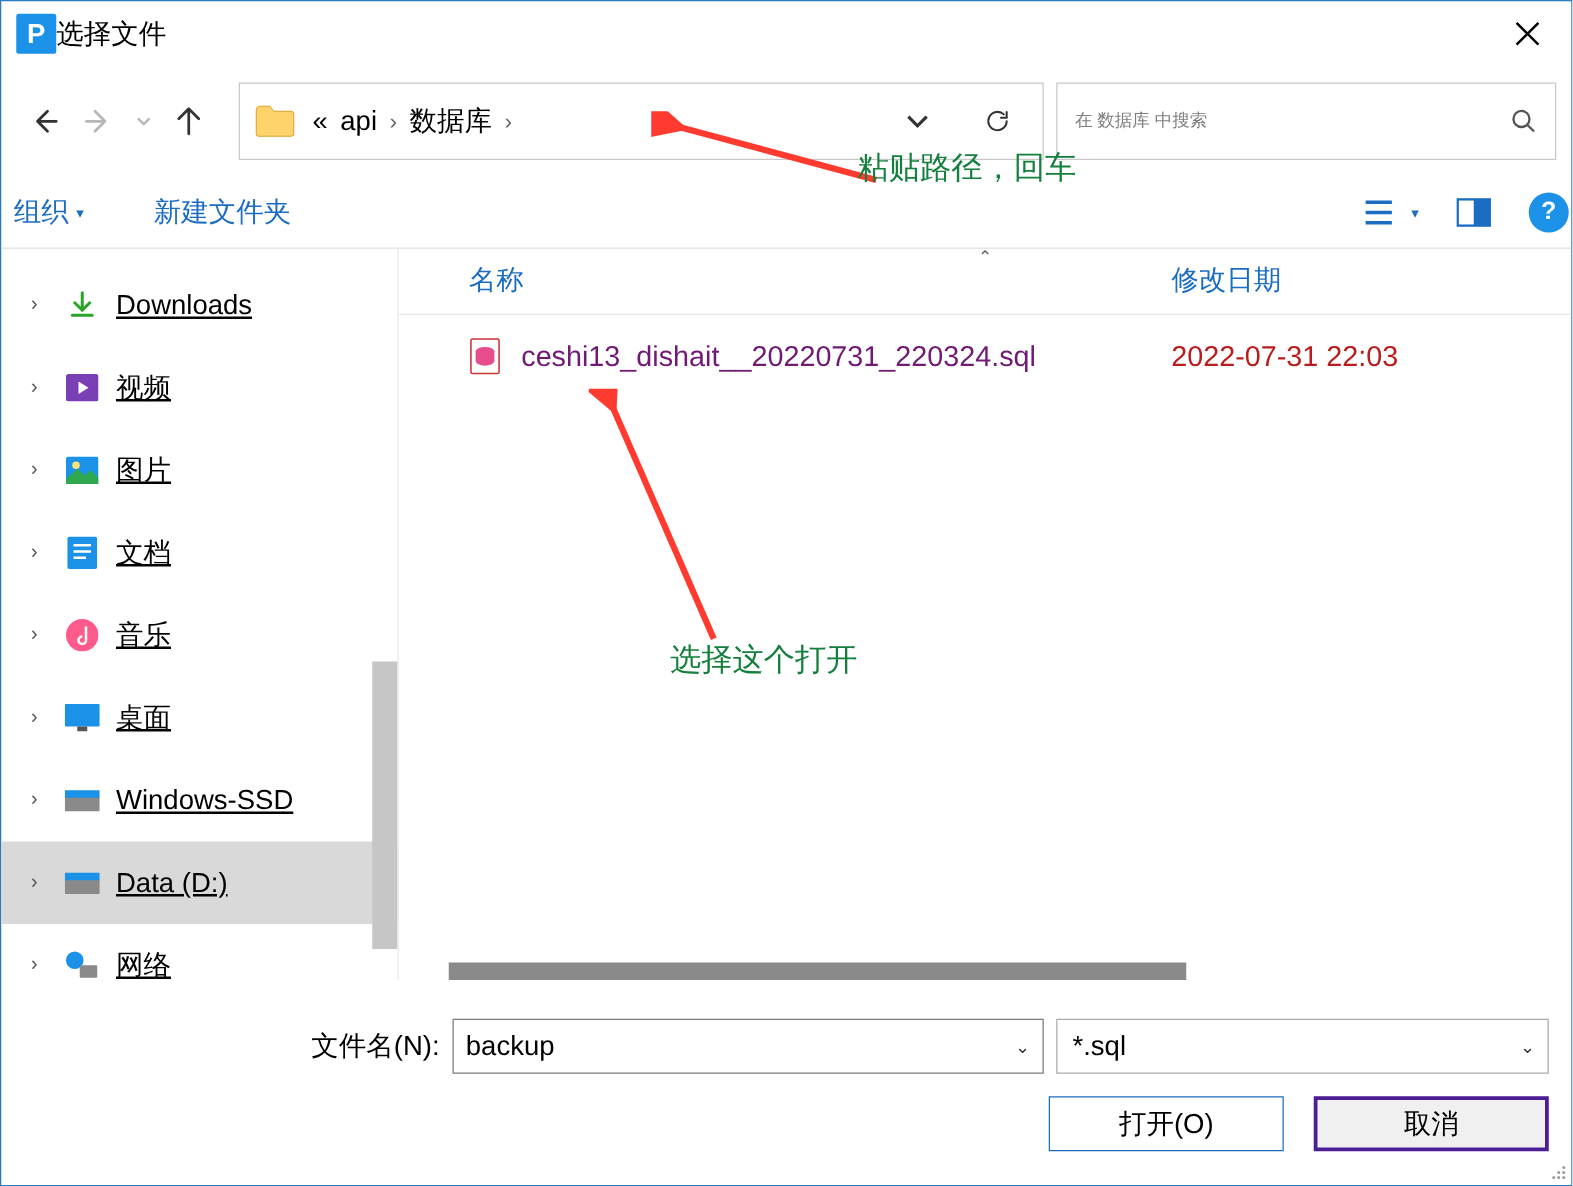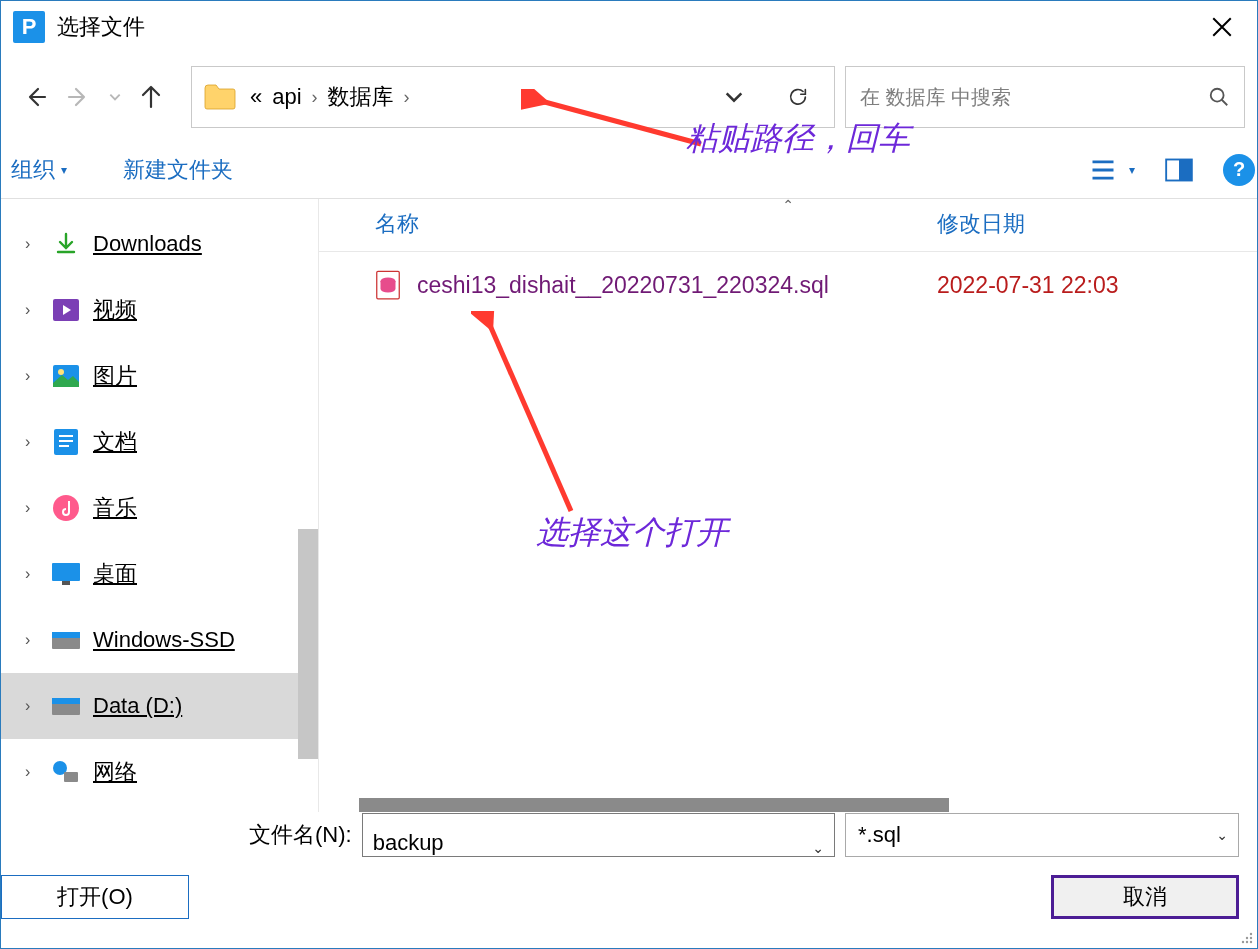--- a/index.html
+++ b/index.html
@@ -2,21 +2,21 @@
 <html><head>
 <meta charset="utf-8">
 <style>
   * { box-sizing: border-box; margin: 0; padding: 0; font-family: "Microsoft YaHei", "Segoe UI", sans-serif; }
   body { background: #fff; width: 1258px; height: 949px; overflow: hidden; position: relative; }
   .window { width: 1258px; height: 949px; border: 1px solid #2a7bbd; background: #fff; display: flex; flex-direction: column; position: relative; }
 
   
   .titlebar { height: 52px; display: flex; align-items: center; padding: 0 8px; }
   .app-icon { width: 32px; height: 32px; background: #1b91e8; color: #fff; font-weight: bold; display: flex; align-items: center; justify-content: center; font-size: 22px; border-radius: 2px; margin-left: 4px; }
-  .title-text { font-size: 22px; margin-left: 12px; color: #000; }
+  .title-text { font-size: 22px; margin-left: 0; color: #000; }
   .title-close { margin-left: auto; width: 54px; height: 40px; display: flex; align-items: center; justify-content: center; font-size: 24px; cursor: pointer; }
   .title-close svg { width: 20px; height: 20px; }
 
   
   .navbar { height: 88px; display: flex; align-items: center; padding: 0 12px; gap: 0; }
   .nav-btn { width: 44px; height: 44px; display: flex; align-items: center; justify-content: center; cursor: pointer; }
   .nav-btn svg { width: 24px; height: 24px; }
   .nav-btn.dim svg { opacity: 0.35; }
   .nav-chevron { width: 28px; }
   .nav-chevron svg { width: 14px; height: 14px; }
@@ -24,21 +24,21 @@
   .address-bar { flex: 1; margin-left: 18px; height: 62px; border: 1px solid #c9c9c9; display: flex; align-items: center; padding: 0 4px 0 6px; gap: 0; }
   .folder-icon-box { width: 44px; height: 44px; display:flex; align-items:center; justify-content:center; }
   .folder-icon { width: 32px; height: 26px; }
   .breadcrumb { display: flex; align-items: center; gap: 10px; font-size: 22px; color: #000; margin-left: 8px; flex:1; }
   .breadcrumb .sep { color: #666; font-size: 18px; }
   .addr-right { margin-left: auto; display: flex; align-items: center; gap: 28px; padding-right: 14px; }
   .addr-icon-btn { width: 36px; height: 36px; display:flex; align-items:center; justify-content:center; cursor:pointer; }
   .addr-icon-btn svg { width: 22px; height: 22px; }
 
   .search-box { width: 400px; height: 62px; border: 1px solid #c9c9c9; margin-left: 10px; display: flex; align-items: center; padding: 0 14px; }
-  .search-box .placeholder { color: #7e7e7e; font-size: 20px; flex: 1; }
+  .search-box .placeholder { color: #7e7e7e; font-size: 14px; flex: 1; }
   .search-box svg { width: 22px; height: 22px; color: #555; }
 
   
   .toolbar { height: 58px; display: flex; align-items: center; padding: 0 2px; border-bottom: 1px solid #e0e0e0; }
   .tool-item { color: #1b6dc1; font-size: 22px; display: flex; align-items: center; gap: 6px; cursor: pointer; padding: 4px 8px; }
   .tool-item .chev { font-size: 12px; color: #1b6dc1; }
   .tool-spacer { flex: 1; }
   .tool-right { display: flex; align-items: center; gap: 26px; }
   .tool-icon-btn { width: 36px; height: 36px; display:flex; align-items:center; justify-content:center; cursor:pointer; }
   .tool-icon-btn svg { width: 28px; height: 28px; }
@@ -59,34 +59,34 @@
   .file-header .col-name { flex: 1; }
   .file-header .col-date { width: 300px; }
   .header-chev { position:absolute; left:50%; top:-2px; transform:translateX(-50%); font-size:14px; color:#666; }
   .file-row { display: flex; align-items: center; padding: 18px 20px 18px 56px; font-size: 23px; gap: 16px; cursor:pointer; }
   .file-row .fname { flex: 1; color: #701a75; }
   .file-row .fdate { width: 300px; color: #b91c1c; }
   .file-icon-sql { width: 26px; height: 30px; }
   .file-hscroll { position:absolute; bottom:0; left:40px; height:14px; width:590px; background:#8a8a8a; }
 
   
-  .bottom { height: 136px; border-top: 1px solid transparent; position: relative; }
+  .bottom { height: 164px; border-top: 1px solid transparent; padding-top: 30px; position: relative; }
   .input-row { display: flex; align-items: center; padding: 0 18px; gap: 10px; }
   .input-label { font-size: 22px; margin-left: 230px; }
-  .filename-input { flex: 1; height: 44px; border: 1px solid #7a7a7a; background: #fff; display:flex; align-items:flex-end; padding: 0 10px; font-size: 22px; position:relative; }
+  .filename-input { flex: 1; height: 44px; border: 1px solid #7a7a7a; background: #fff; display:flex; align-items:center; padding: 0 10px; font-size: 22px; position:relative; }
   .filename-input .chev-down { position:absolute; right:10px; font-size:14px; color:#333; }
   .filter-select { width: 394px; height: 44px; border: 1px solid #a9a9a9; display:flex; align-items:center; padding: 0 12px; font-size: 22px; position:relative; }
   .filter-select .chev-down { position:absolute; right:10px; font-size:14px; color:#333; }
 
-  .button-row { display: flex; justify-content: space-between; padding: 18px 18px 0 0; gap: 24px; }
+  .button-row { display: flex; justify-content: flex-end; padding: 18px 18px 0 0; gap: 24px; }
   .dlg-button { width: 188px; height: 44px; border: 3px solid #4c1d95; background: #f0f0f0; display:flex; align-items:center; justify-content:center; font-size: 22px; cursor:pointer; }
   .dlg-button.primary { border: 1px solid #1b6dc1; background:#fff; }
 
   
-  .annot { position:absolute; color:#6d28d9; font-size:32px; font-weight:500; pointer-events:none; z-index:50;font-style:italic; }
+  .annot { position:absolute; color:#15803d; font-size:25px; font-weight:500; pointer-events:none; z-index:50; }
   .arrow-svg { position:absolute; pointer-events:none; z-index:49; }
 
   
   .ico-download { color:#28a428; }
 </style>
 </head>
 <body>
 
 <div class="window">
 

